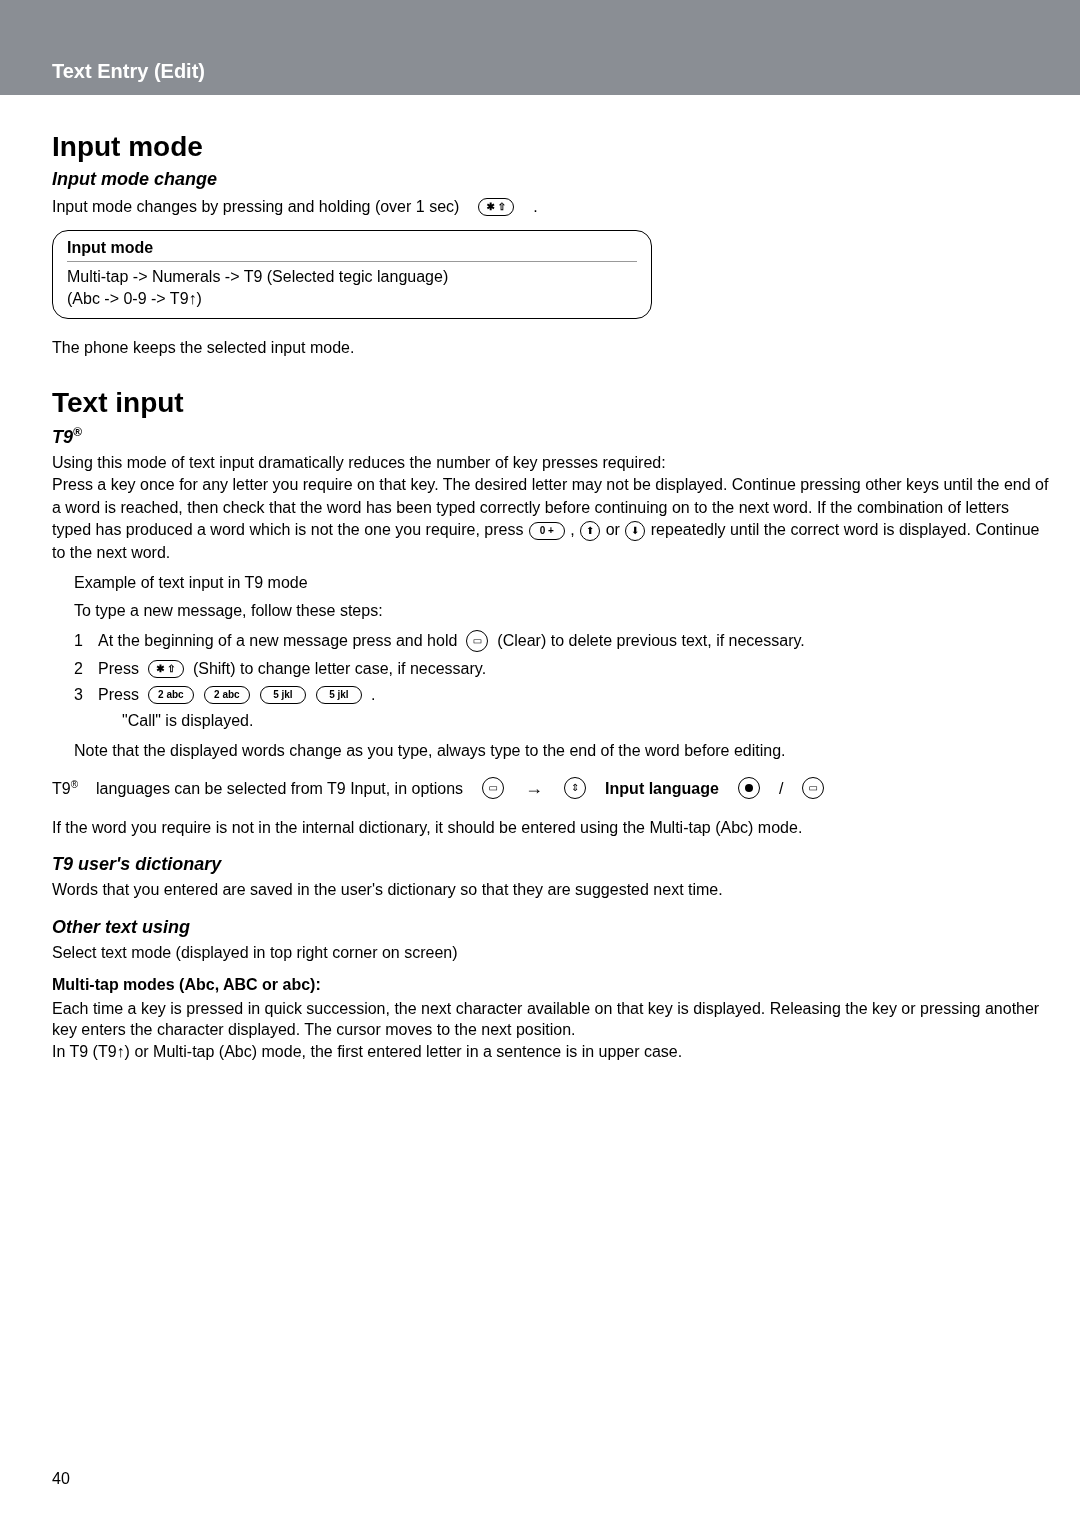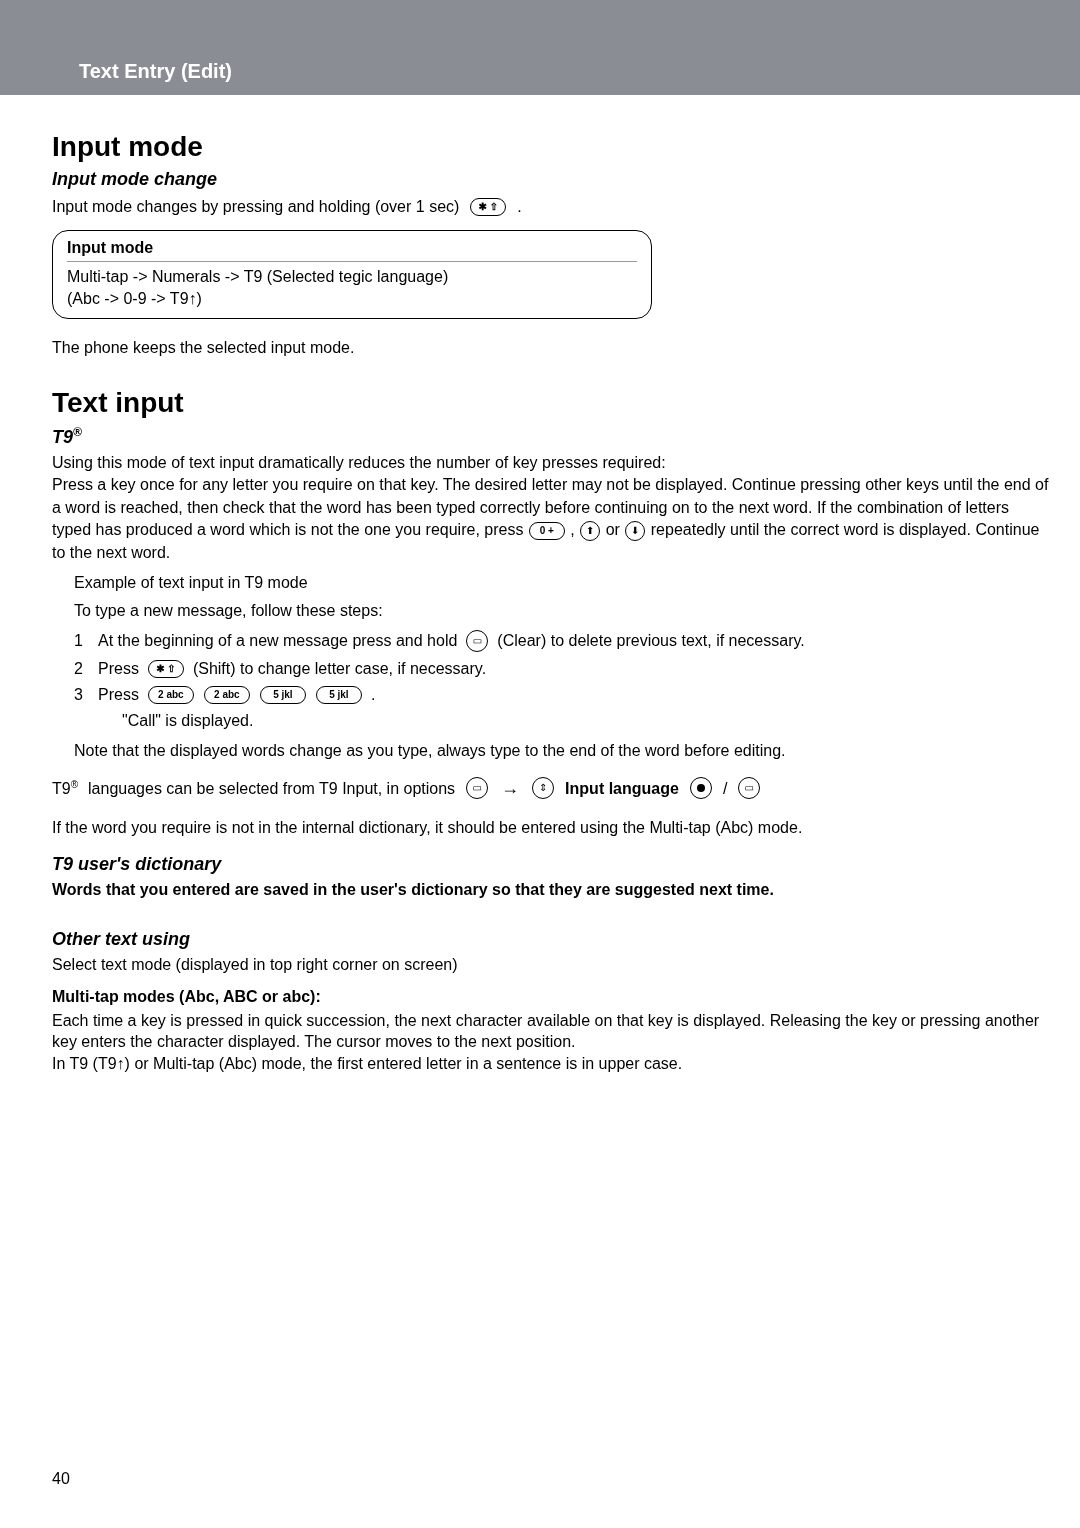--- a/index.html
+++ b/index.html
@@ -14,21 +14,21 @@
       color: #000;
     }
     .header-band {
       background: #8a8e94;
       padding: 60px 0 12px 0;
     }
     .header-title {
       color: #fff;
       font-size: 20px;
       font-weight: bold;
-      padding-left: 79px;
+      padding-left: 52px;
     }
     .content {
       padding: 18px 28px 40px 52px;
     }
     .section-heading {
       font-family: "Comic Sans MS", cursive, sans-serif;
       font-size: 28px;
       font-weight: bold;
       margin-top: 18px;
       margin-bottom: 6px;
@@ -140,21 +140,21 @@
     }
     .arrow-icon {
       font-size: 18px;
       vertical-align: middle;
       margin: 0 2px;
     }
     .inline-flex-para {
       display: flex;
       align-items: center;
       flex-wrap: wrap;
-      gap: 10px;
+      gap: 18px;
       font-size: 16px;
       line-height: 1.6;
       margin-bottom: 14px;
     }
     .bold {
       font-weight: bold;
     }
     .sub-bold {
       font-weight: bold;
       font-size: 16px;
@@ -301,21 +301,21 @@
         </span>
     <span> / </span>
     <span class="icon-circle big">
           <span class="small-glyph">▭</span>
         </span>
   </div>
 
   <div class="body-text" style="margin-bottom:16px;">If the word you require is not in the internal dictionary, it should be entered using the Multi-tap (Abc) mode.</div>
 
   <div class="sub-heading">T9 user's dictionary</div>
-  <div class="body-text" style="margin-bottom:28px;font-weight:bold;">Words that you entered are saved in the user's dictionary so that they are suggested next time.</div>
+  <div class="body-text" style="margin-bottom:16px;">Words that you entered are saved in the user's dictionary so that they are suggested next time.</div>
 
   <div class="sub-heading">Other text using</div>
   <div class="body-text" style="margin-bottom:12px;">Select text mode (displayed in top right corner on screen)</div>
 
   <div class="sub-bold">Multi-tap modes (Abc, ABC or abc):</div>
   <div class="body-text" style="white-space: pre-line;">Each time a key is pressed in quick succession, the next character available on that key is displayed. Releasing the key or pressing another key enters the character displayed. The cursor moves to the next position.
 In T9 (T9↑) or Multi-tap (Abc) mode, the first entered letter in a sentence is in upper case.</div>
 
 </div>
 

